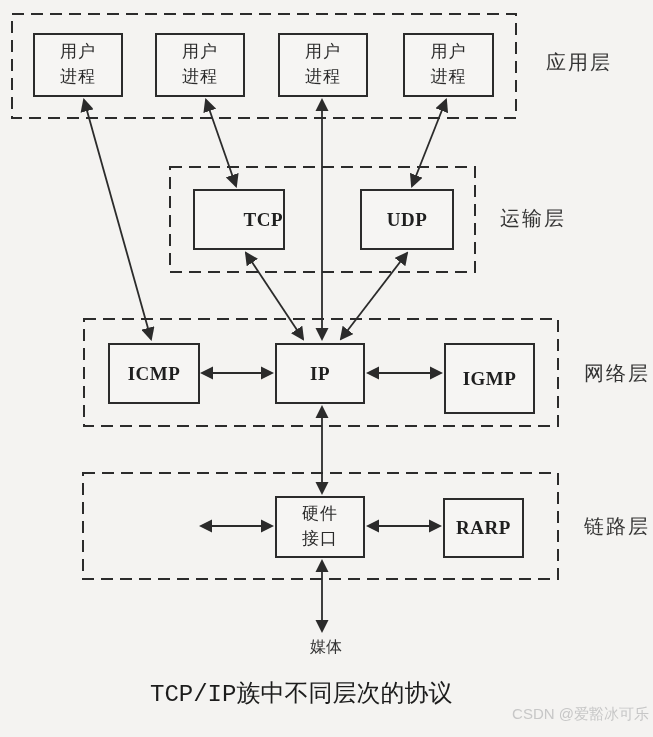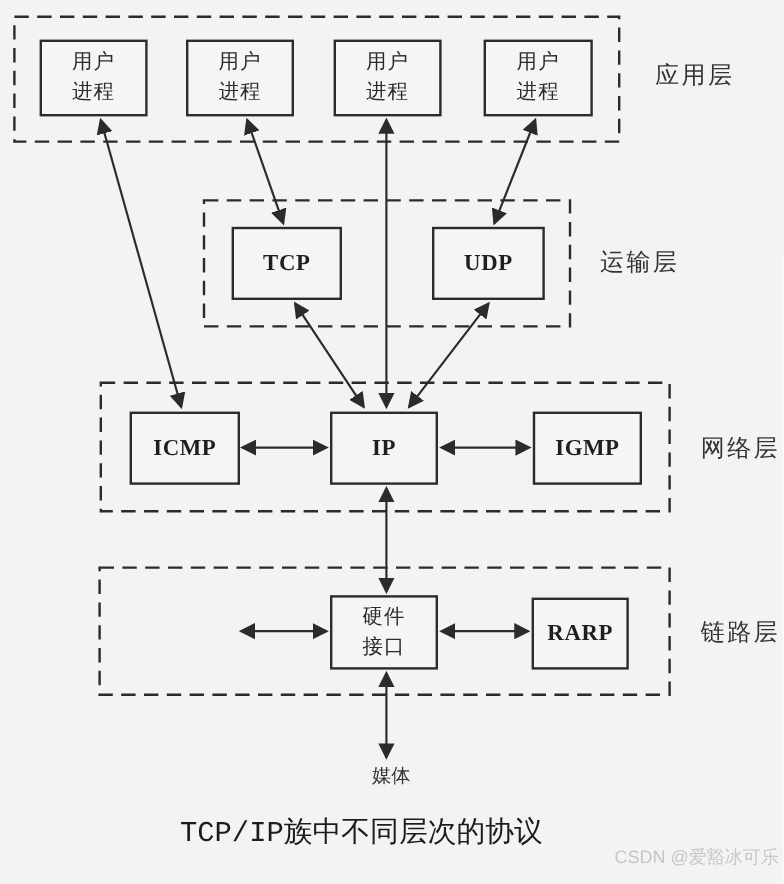--- a/index.html
+++ b/index.html
@@ -122,34 +122,34 @@
   <div class="node" style="left:155px; top:33px; width:90px; height:64px;">
     <span class="cjk2">用户进程</span>
   </div>
   <div class="node" style="left:278px; top:33px; width:90px; height:64px;">
     <span class="cjk2">用户进程</span>
   </div>
   <div class="node" style="left:403px; top:33px; width:91px; height:64px;">
     <span class="cjk2">用户进程</span>
   </div>
 
-  <div class="node" style="left:193px; top:189px; width:92px; height:61px;">
+  <div class="node" style="left:193px; top:189px; width:92px; height:61px;justify-content:flex-end;">
     <span class="proto">TCP</span>
   </div>
   <div class="node" style="left:360px; top:189px; width:94px; height:61px;text-align:center;">
     <span class="proto">UDP</span>
   </div>
 
   <div class="node" style="left:108px; top:343px; width:92px; height:61px;">
     <span class="proto">ICMP</span>
   </div>
   <div class="node" style="left:275px; top:343px; width:90px; height:61px;">
     <span class="proto">IP</span>
   </div>
-  <div class="node" style="left:444px; top:343px; width:91px; height:61px;">
+  <div class="node" style="left:444px; top:343px; width:91px; height:71px;">
     <span class="proto">IGMP</span>
   </div>
 
   <div class="node" style="left:275px; top:496px; width:90px; height:62px;">
     <span class="cjk2">硬件接口</span>
   </div>
   <div class="node" style="left:443px; top:498px; width:81px; height:60px;">
     <span class="proto">RARP</span>
   </div>
 

